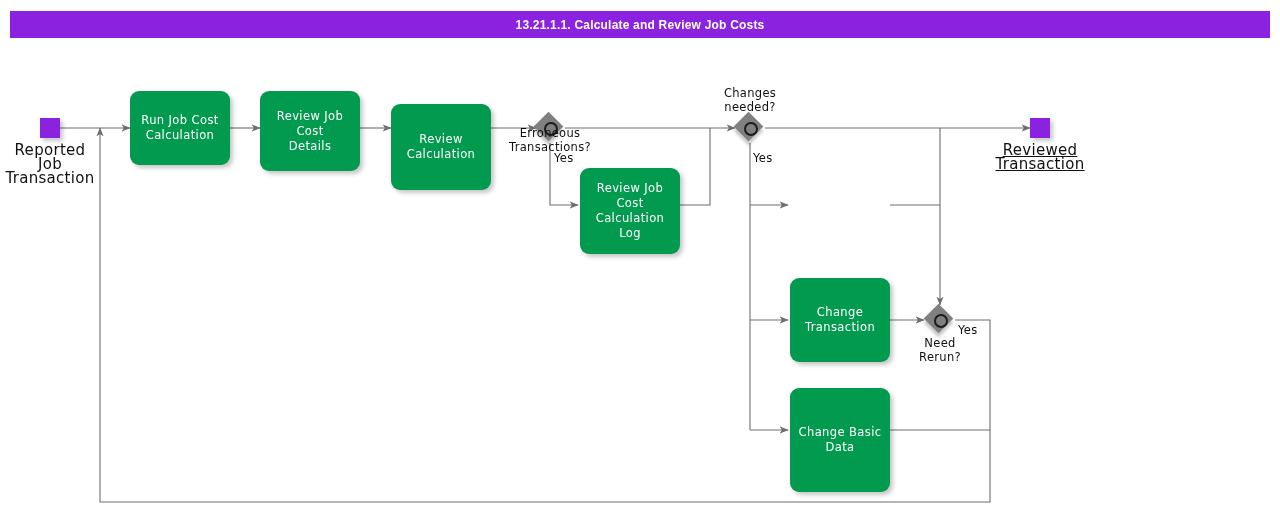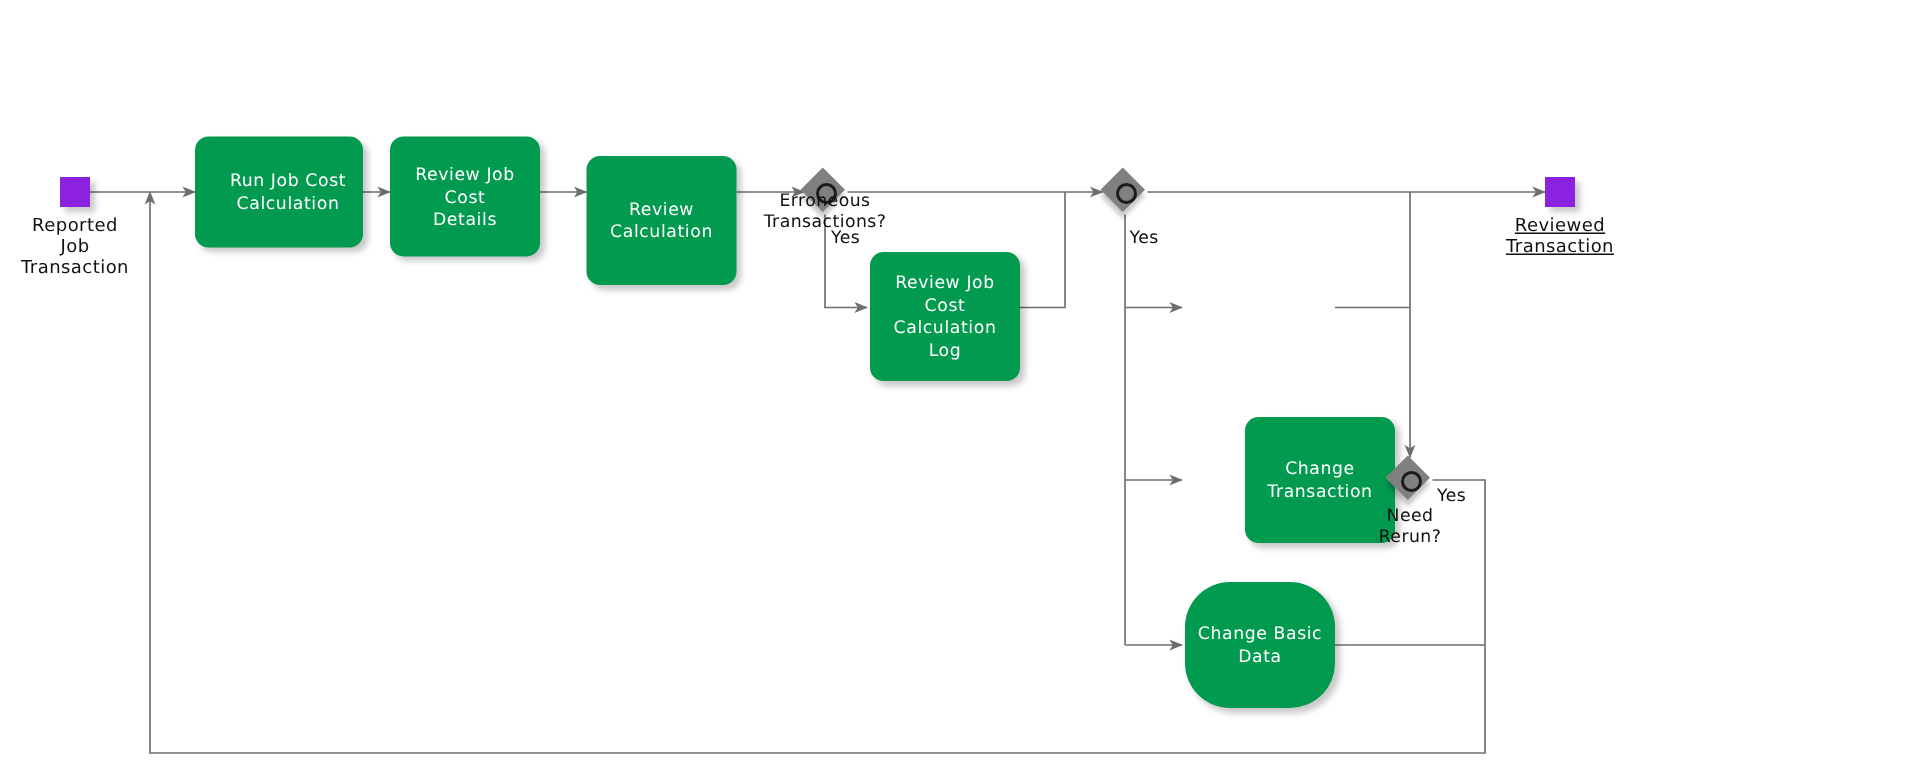--- a/index.html
+++ b/index.html
@@ -39,21 +39,21 @@
     padding:0 6px;
   }
 
   
   .event{
     position:absolute;z-index:3;width:20px;height:20px;
     background:#8A22E0;box-shadow:3px 3px 4px rgba(0,0,0,.22);
   }
   .evlabel{
     position:absolute;z-index:4;text-align:center;
-    color:#111111;font-size:12px;line-height:14px;letter-spacing:.3px;
+    color:#111111;font-size:15px;line-height:14px;letter-spacing:.3px;
   }
 
   
   .gw{position:absolute;z-index:3;width:30px;height:30px;}
   .gw .dia{
     position:absolute;left:3px;top:3px;width:21px;height:21px;
     background:#808080;transform:rotate(45deg);
     box-shadow:3px 3px 3px rgba(0,0,0,.22);
   }
   .gw .ring{
@@ -67,20 +67,23 @@
   .edgelabel{
     position:absolute;z-index:4;
     color:#111111;font-size:11.5px;line-height:14px;letter-spacing:.3px;
   }
 </style>
 </head>
 <body>
 
 <div id="canvas">
 
+  <div class="titlebar">
+    <span class="txt">13.21.1.1. Calculate and Review Job Costs</span>
+  </div>
 
   <svg class="layer flows" viewBox="0 0 1280 520" xmlns="http://www.w3.org/2000/svg">
     <defs>
       <marker id="arw" markerWidth="9" markerHeight="8" refX="8.4" refY="4" orient="auto" markerUnits="userSpaceOnUse">
         <path d="M0,0.4 L9,4 L0,7.6 L2.3,4 Z" fill="#6E6E6E"></path>
       </marker>
     </defs>
 
     <path class="flowline" d="M60,128 L130,128" marker-end="url(#arw)"></path>
 
@@ -123,21 +126,21 @@
     <div>Job</div>
     <div>Transaction</div>
   </div>
 
   <div class="event" style="left:1030px;top:118px;"></div>
   <div class="evlabel" style="left:990px;top:143px;width:100px;text-decoration:underline;">
     <div>Reviewed</div>
     <div>Transaction</div>
   </div>
 
-  <div class="task" style="left:130px;top:91px;width:100px;height:74px;padding-left:12px;">
+  <div class="task" style="left:130px;top:91px;width:100px;height:74px;">
     <div class="lbl">
       <div>Run Job Cost</div>
       <div>Calculation</div>
     </div>
   </div>
 
   <div class="task" style="left:260px;top:91px;width:100px;height:80px;">
     <div class="lbl">
       <div>Review Job Cost</div>
       <div>Details</div>
@@ -152,48 +155,52 @@
   </div>
 
   <div class="task" style="left:580px;top:168px;width:100px;height:86px;">
     <div class="lbl">
       <div>Review Job Cost</div>
       <div>Calculation Log</div>
     </div>
   </div>
 
 
-  <div class="task" style="left:830px;top:278px;width:100px;height:84px;">
+  <div class="task" style="left:790px;top:278px;width:100px;height:84px;">
     <div class="lbl">
       <div>Change</div>
       <div>Transaction</div>
     </div>
   </div>
 
-  <div class="task" style="left:790px;top:388px;width:100px;height:84px;border-radius:30px;">
+  <div class="task" style="left:790px;top:388px;width:100px;height:104px;">
     <div class="lbl">
       <div>Change Basic</div>
       <div>Data</div>
     </div>
   </div>
 
   <div class="gw" style="left:535px;top:113px;">
     <div class="dia"></div>
     <div class="ring"></div>
   </div>
   <div class="gwlabel" style="left:490px;top:86px;width:120px;margin-top:40px;">
     <div>Erroneous</div>
     <div>Transactions?</div>
   </div>
   <div class="edgelabel" style="left:554px;top:151px;">Yes</div>
 
   <div class="gw" style="left:735px;top:113px;">
     <div class="dia"></div>
     <div class="ring"></div>
   </div>
+  <div class="gwlabel" style="left:690px;top:86px;width:120px;">
+    <div>Changes</div>
+    <div>needed?</div>
+  </div>
   <div class="edgelabel" style="left:753px;top:151px;">Yes</div>
 
   <div class="gw" style="left:925px;top:305px;">
     <div class="dia"></div>
     <div class="ring"></div>
   </div>
   <div class="gwlabel" style="left:880px;top:336px;width:120px;">
     <div>Need</div>
     <div>Rerun?</div>
   </div>

